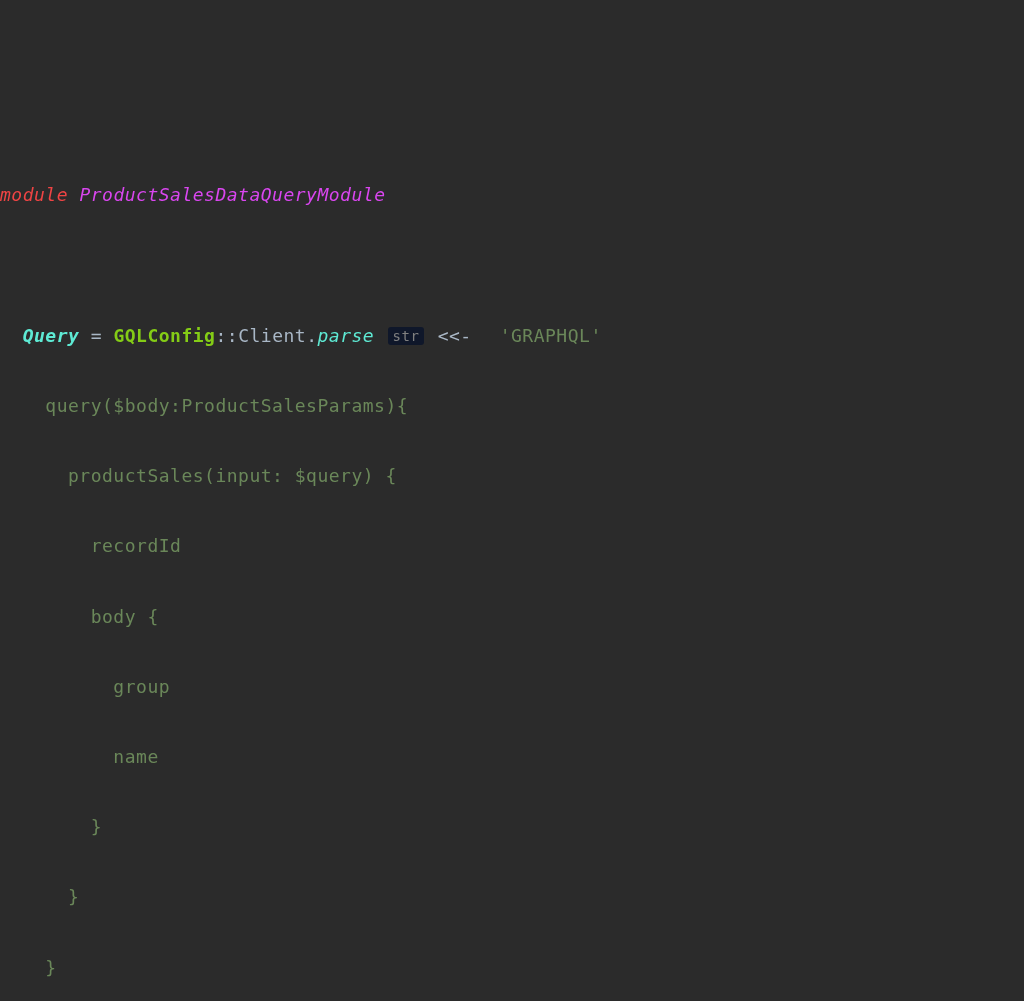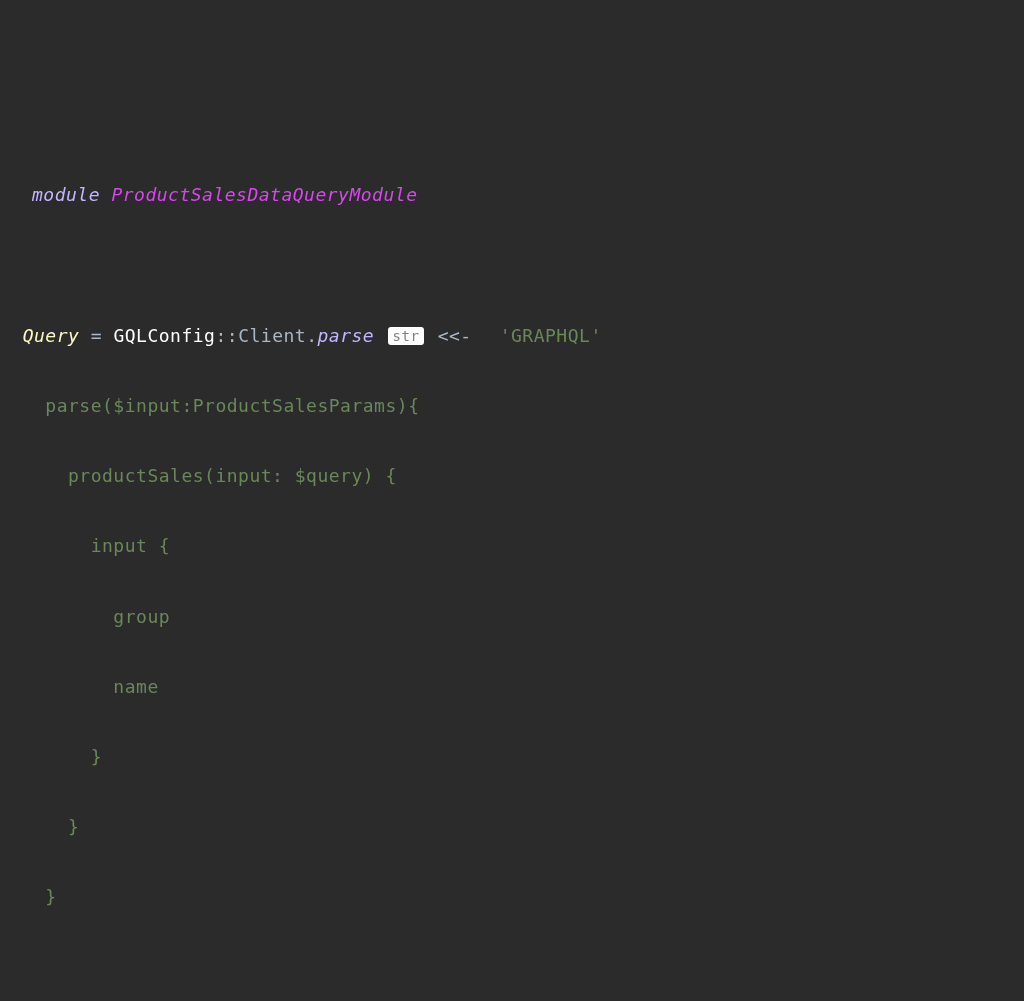--- a/index.html
+++ b/index.html
@@ -16,29 +16,29 @@
       padding-top: 2px;
       letter-spacing: 0.5px;
     }
     .code-area {
       padding-left: 0px;
     }
     .line {
       position: relative;
       min-height: 35px;
     }
-    .kw-module, .kw-def, .kw-end { color: #c4b5fd; font-style: italic; margin-left: 32px; }
+    .kw-module, .kw-def, .kw-end { color: #ef4444; font-style: italic; }
     .module-name { color: #d946ef; font-style: italic; }
-    .const-ital { color: #fef9c3; font-style: italic; }
-    .const-lt { color: #ffffff; }
+    .const-ital { color: #5eead4; font-style: italic; font-weight: bold; }
+    .const-lt { color: #84cc16; font-weight: bold; }
     .op-scope { color: #a9b7c6; }
     .client { color: #a9b7c6; }
-    .method-call { color: #c4b5fd; font-style: italic; }
+    .method-call { color: #5eead4; font-style: italic; }
     .str-badge {
-      background: #ffffff;
+      background: #0f172a;
       color: #808080;
       border-radius: 3px;
       padding: 1px 5px;
       font-size: 14px;
       font-style: normal;
       vertical-align: middle;
       margin: 0 2px;
     }
     .string-body { color: #6a8759; }
     .eq { color: #a9b7c6; }
@@ -55,23 +55,24 @@
   </style>
 </head>
 <body>
 
 
 
 <div class="code-area">
 <div class="line"><span class="tiny-gutter-mark"></span><span class="kw-module">module</span> <span class="module-name">ProductSalesDataQueryModule</span></div>
 <div class="line"> </div>
 <div class="line">  <span class="const-ital">Query</span><span class="eq"> = </span><span class="const-lt">GQLConfig</span><span class="op-scope">::</span><span class="client">Client</span><span class="dot">.</span><span class="method-call">parse</span> <span class="str-badge">str</span> <span class="heredoc-start">&lt;&lt;-</span><span class="heredoc-tag">'GRAPHQL'</span></div>
-<div class="line"><span class="string-body">    parse($input:ProductSalesParams){</span></div>
+<div class="line"><span class="string-body">    query($body:ProductSalesParams){</span></div>
 <div class="line"><span class="string-body">      productSales(input: $query) {</span></div>
-<div class="line"><span class="string-body">        input {</span></div>
+<div class="line"><span class="string-body">        recordId</span></div>
+<div class="line"><span class="string-body">        body {</span></div>
 <div class="line"><span class="string-body">          group</span></div>
 <div class="line"><span class="string-body">          name</span></div>
 <div class="line"><span class="string-body">        }</span></div>
 <div class="line"><span class="string-body">      }</span></div>
 <div class="line"><span class="tiny-gutter-mark"></span><span class="string-body">    }</span></div>
 
 
 
 
 

